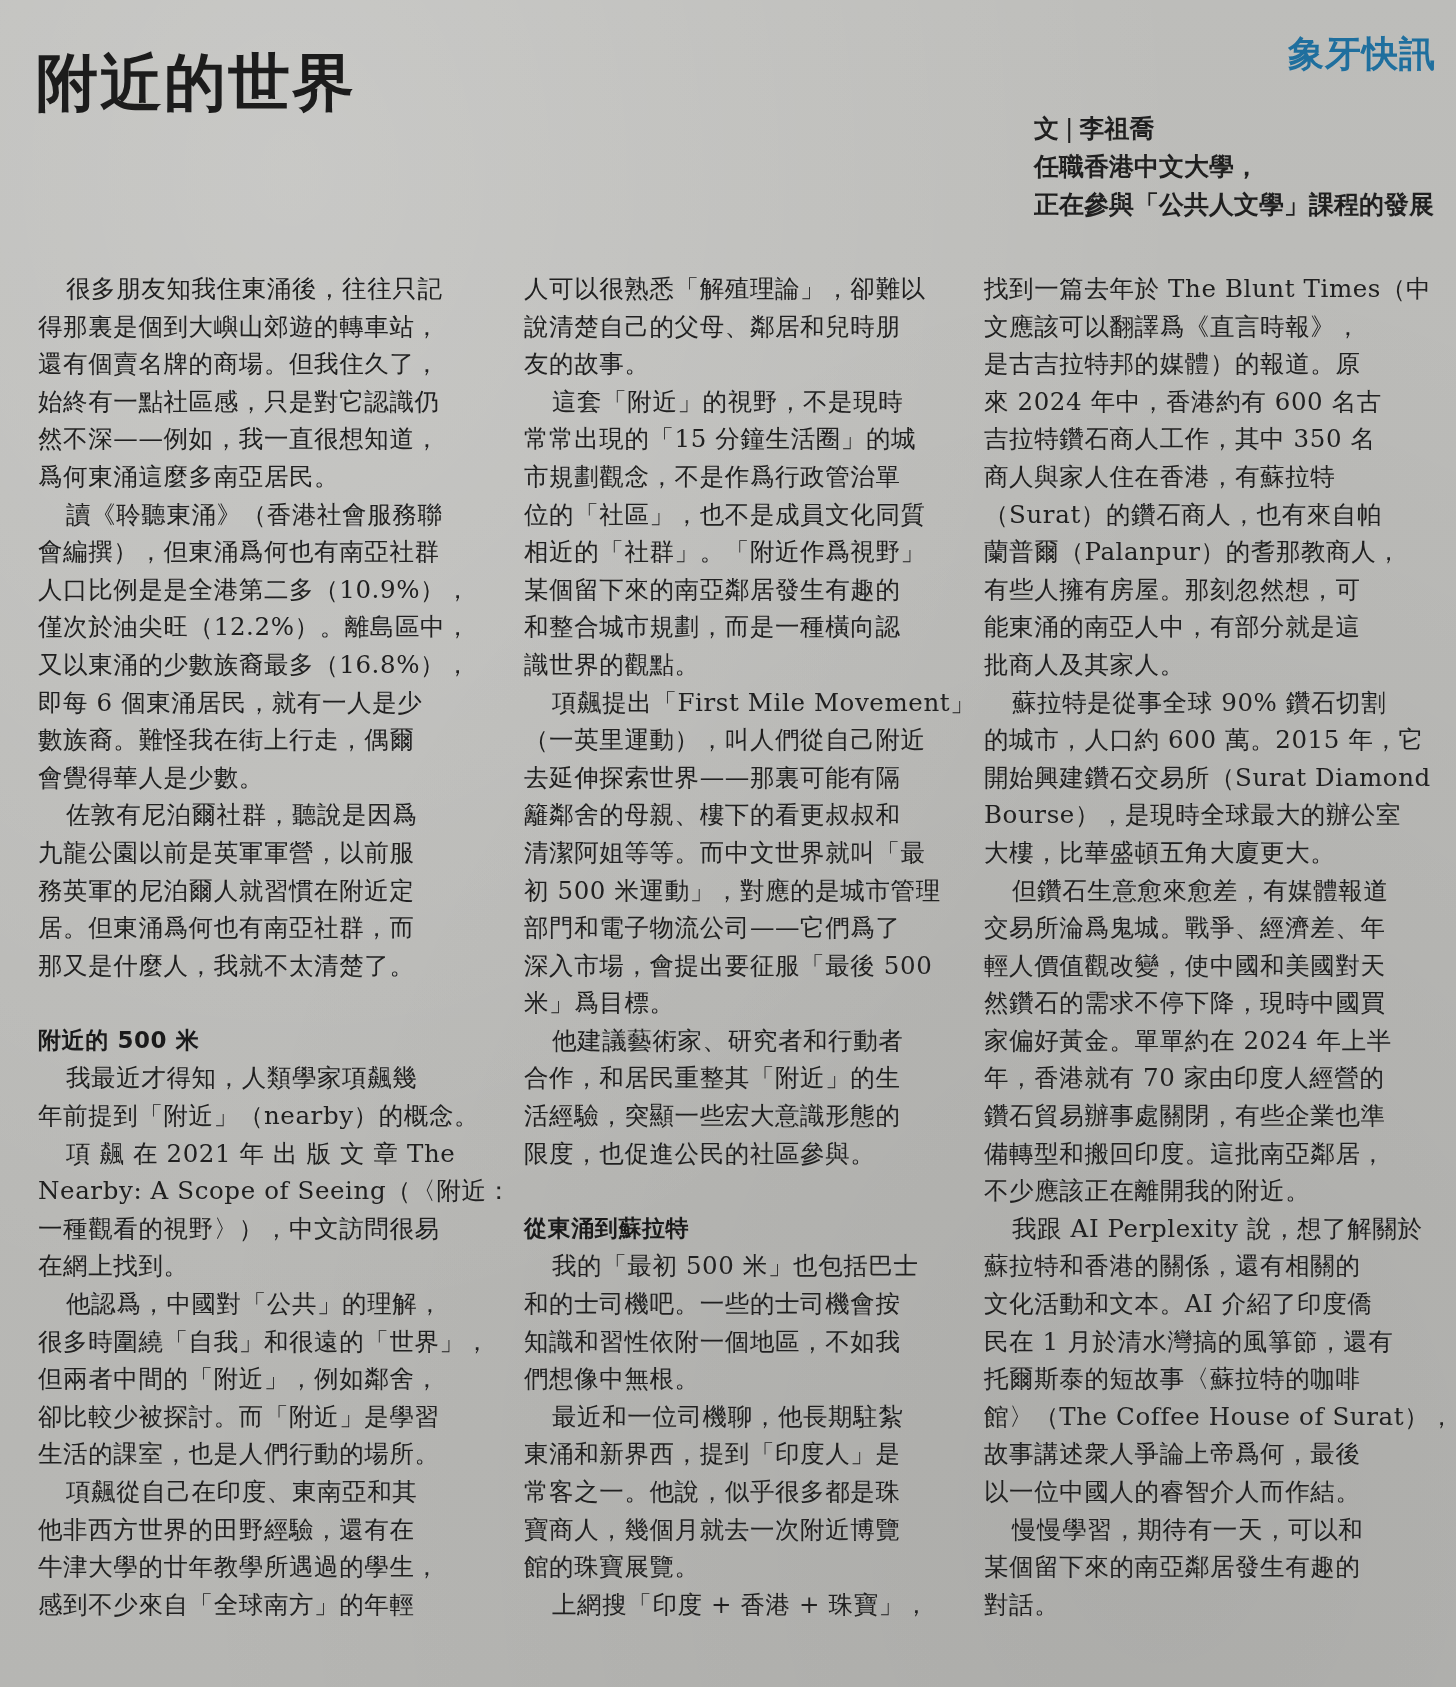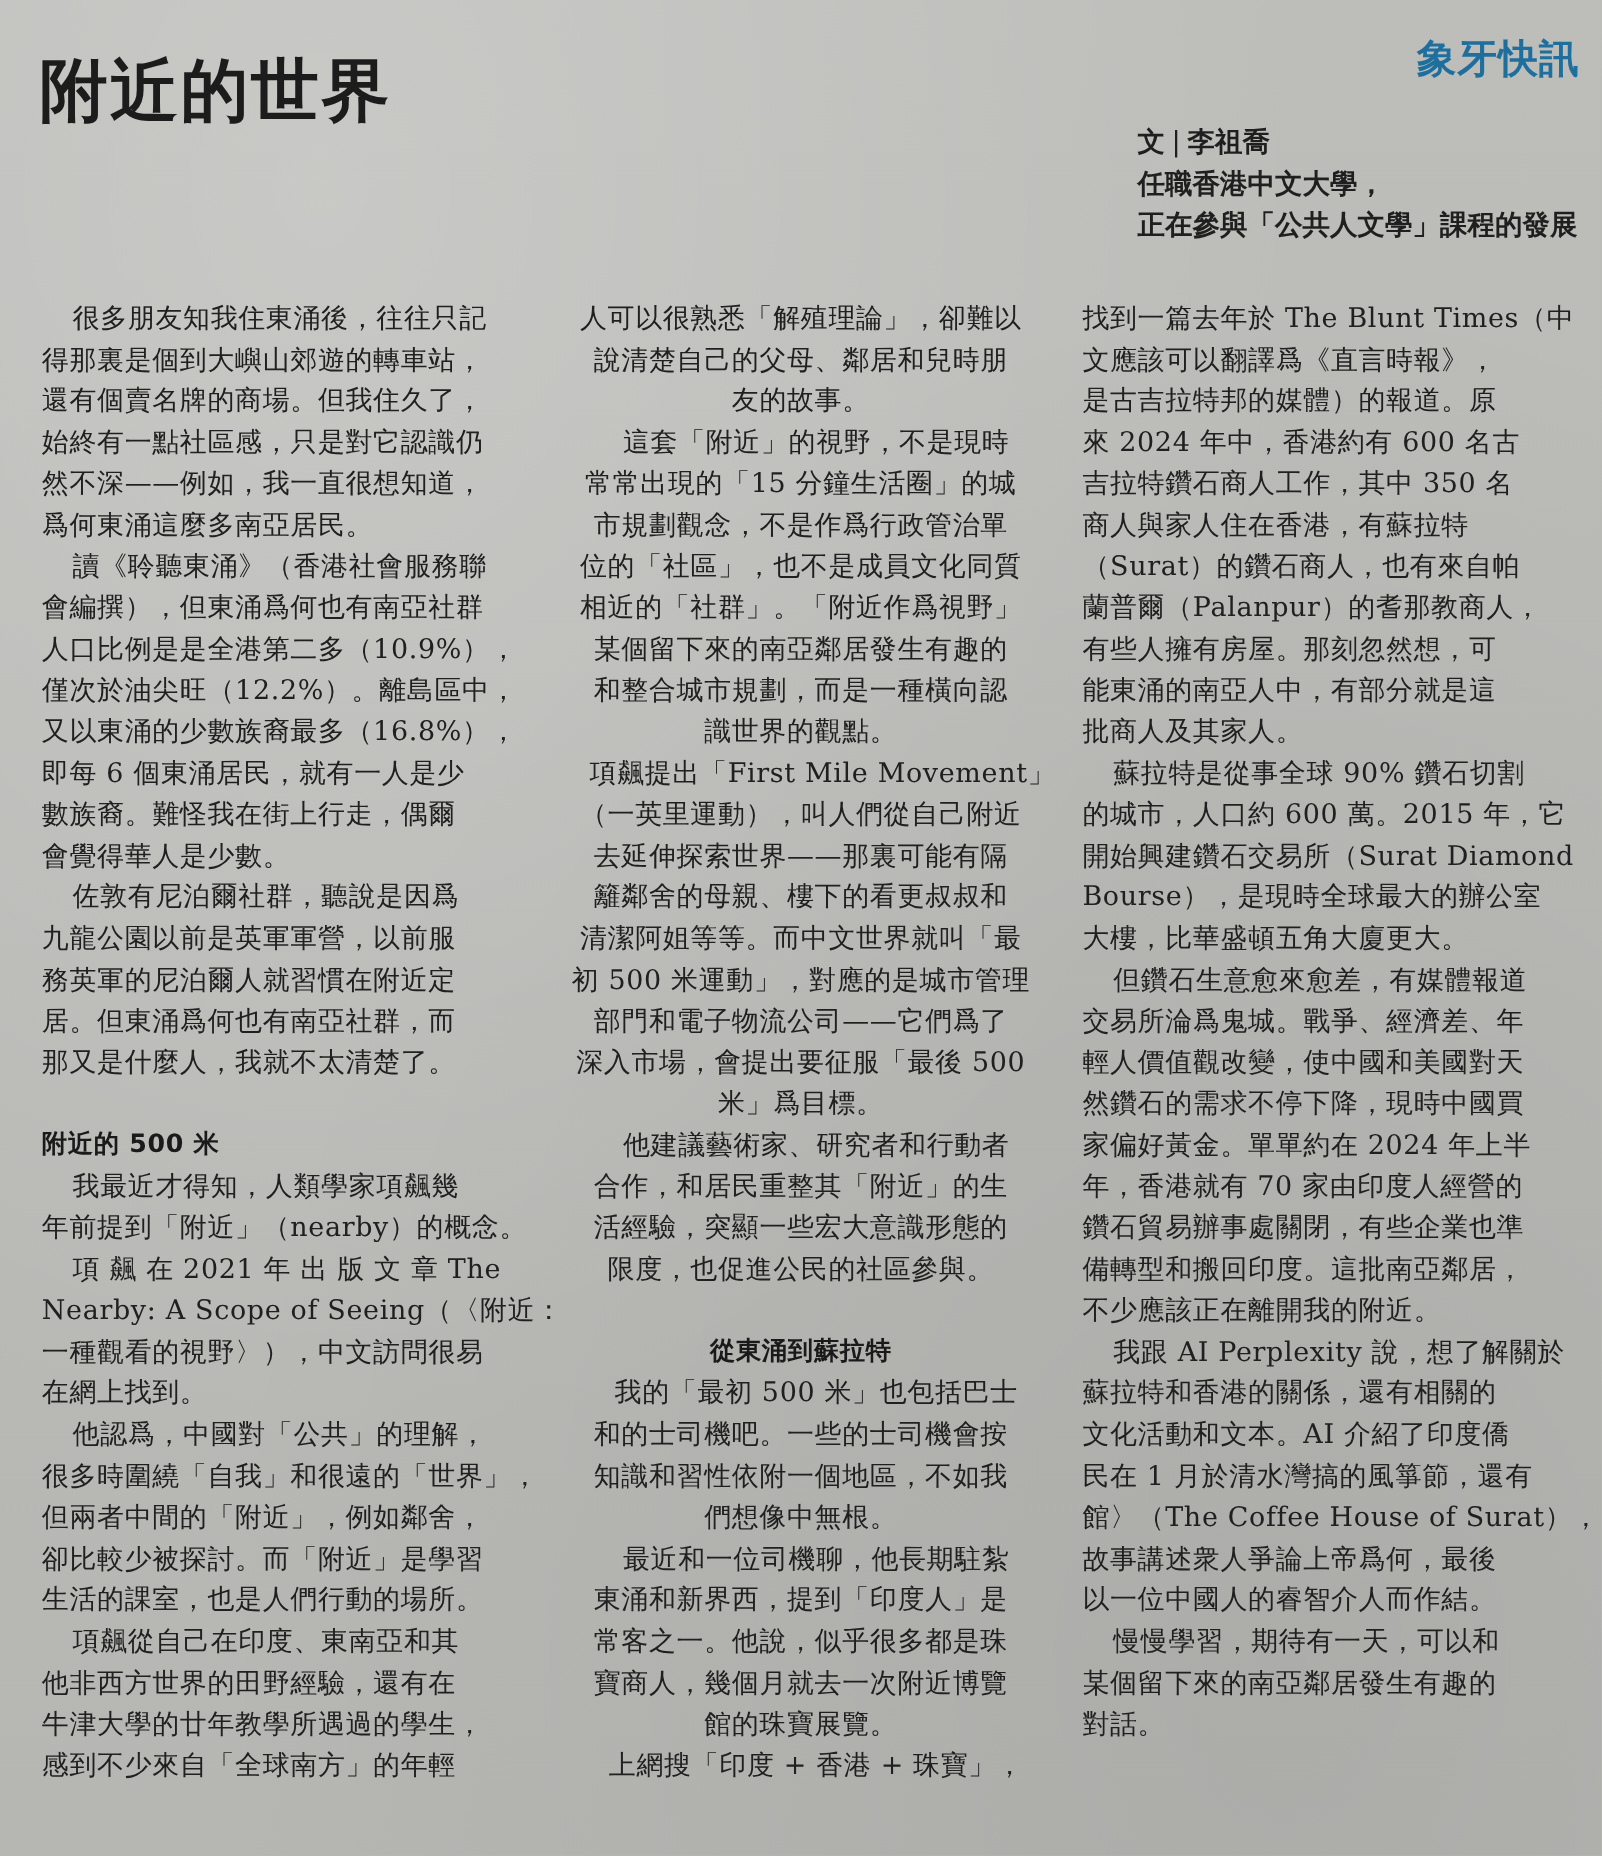--- a/index.html
+++ b/index.html
@@ -57,21 +57,21 @@
   .col {
     position: absolute;
     top: 270px;
     width: 440px;
     font-size: 24.5px;
     line-height: 37.6px;
     letter-spacing: 0.6px;
     color: #202020;
   }
   .col.c1 { left: 38px; }
-  .col.c2 { left: 508px; text-align: center; }
+  .col.c2 { left: 524px; }
   .col.c3 { left: 984px; }
   .line {
     display: block;
     white-space: nowrap;
     height: 37.6px;
     overflow: visible;
   }
   .line.indent { text-indent: 28px; }
   .line.blank { height: 37.6px; }
   .subhead {
@@ -198,19 +198,20 @@
     <span class="line">然鑽石的需求不停下降，現時中國買</span>
     <span class="line">家偏好黃金。單單約在 2024 年上半</span>
     <span class="line">年，香港就有 70 家由印度人經營的</span>
     <span class="line">鑽石貿易辦事處關閉，有些企業也準</span>
     <span class="line">備轉型和搬回印度。這批南亞鄰居，</span>
     <span class="line">不少應該正在離開我的附近。</span>
     <span class="line indent">我跟 AI Perplexity 說，想了解關於</span>
     <span class="line">蘇拉特和香港的關係，還有相關的</span>
     <span class="line">文化活動和文本。AI 介紹了印度僑</span>
     <span class="line">民在 1 月於清水灣搞的風箏節，還有</span>
+    <span class="line">托爾斯泰的短故事〈蘇拉特的咖啡</span>
     <span class="line">館〉（The Coffee House of Surat），</span>
     <span class="line">故事講述衆人爭論上帝爲何，最後</span>
     <span class="line">以一位中國人的睿智介人而作結。</span>
     <span class="line indent">慢慢學習，期待有一天，可以和</span>
     <span class="line">某個留下來的南亞鄰居發生有趣的</span>
     <span class="line">對話。</span>
   </div>
 
 </body></html>

